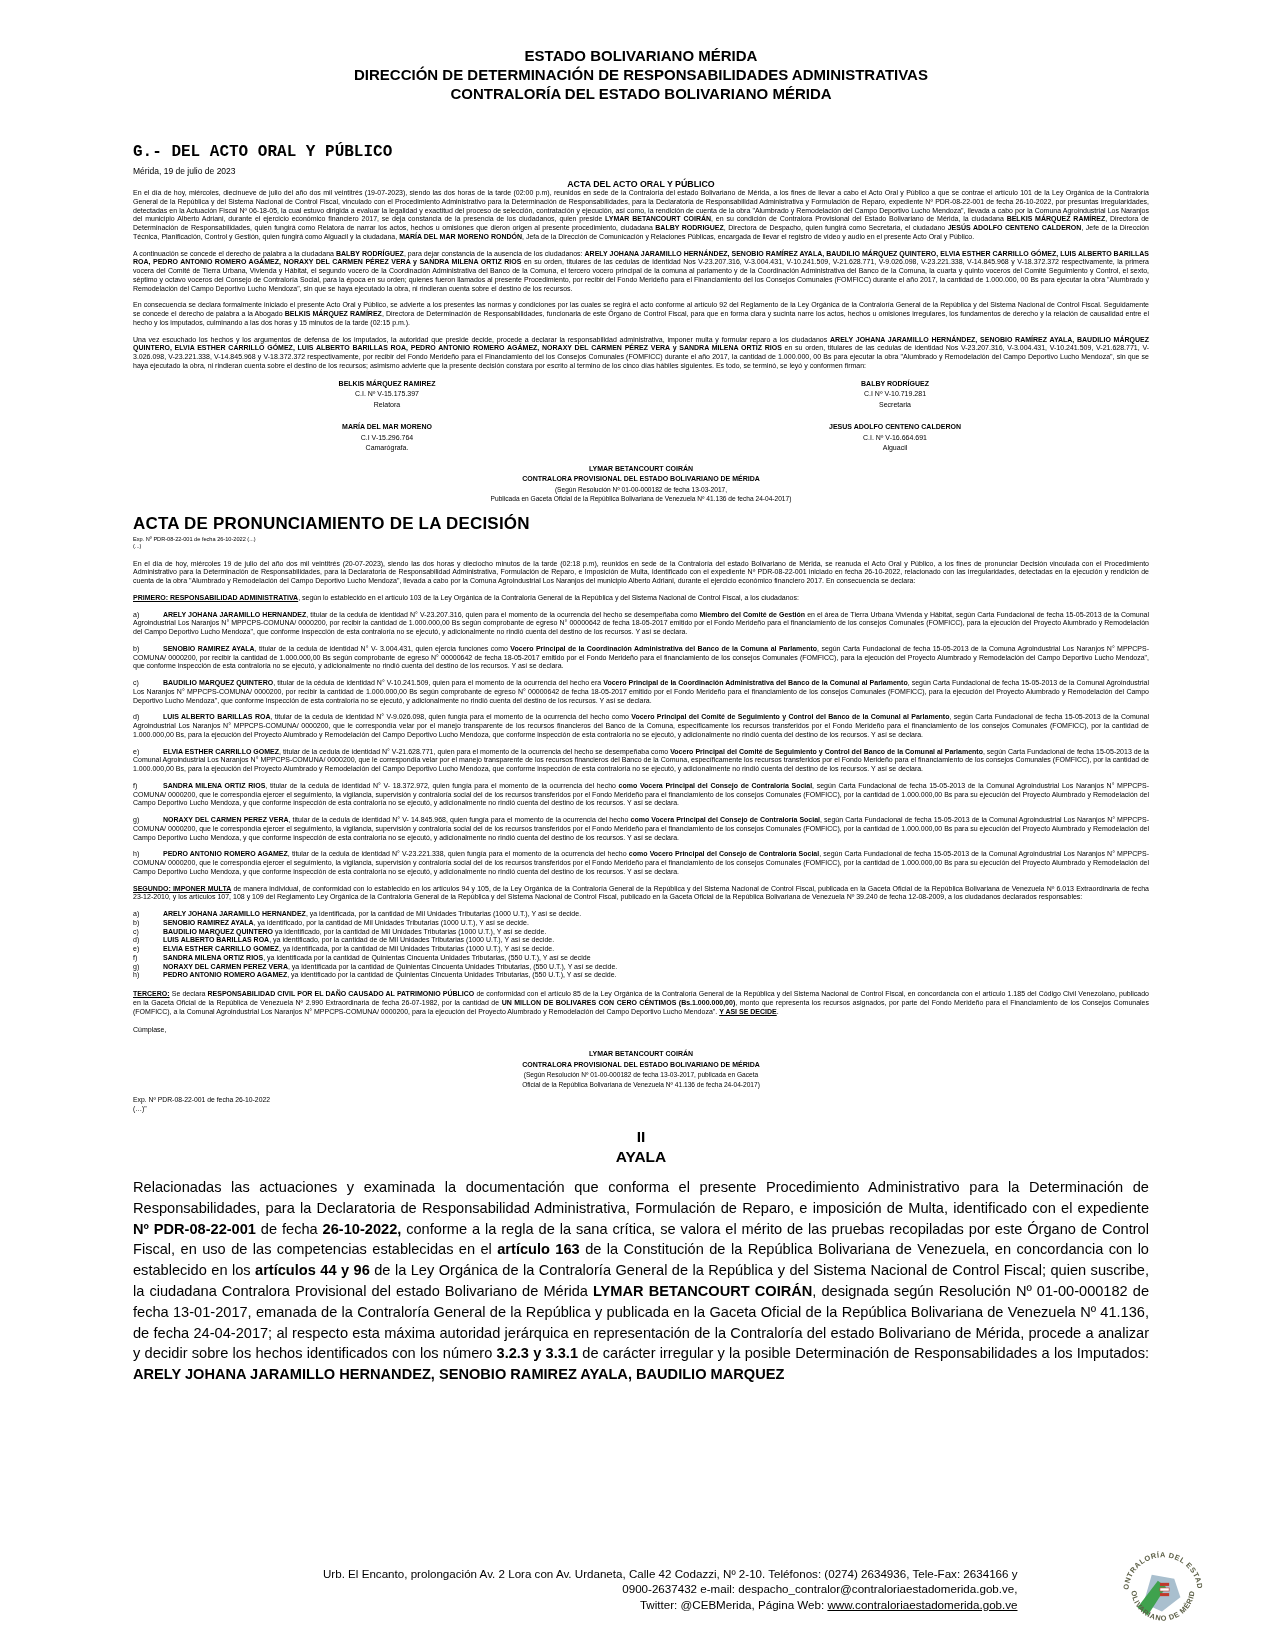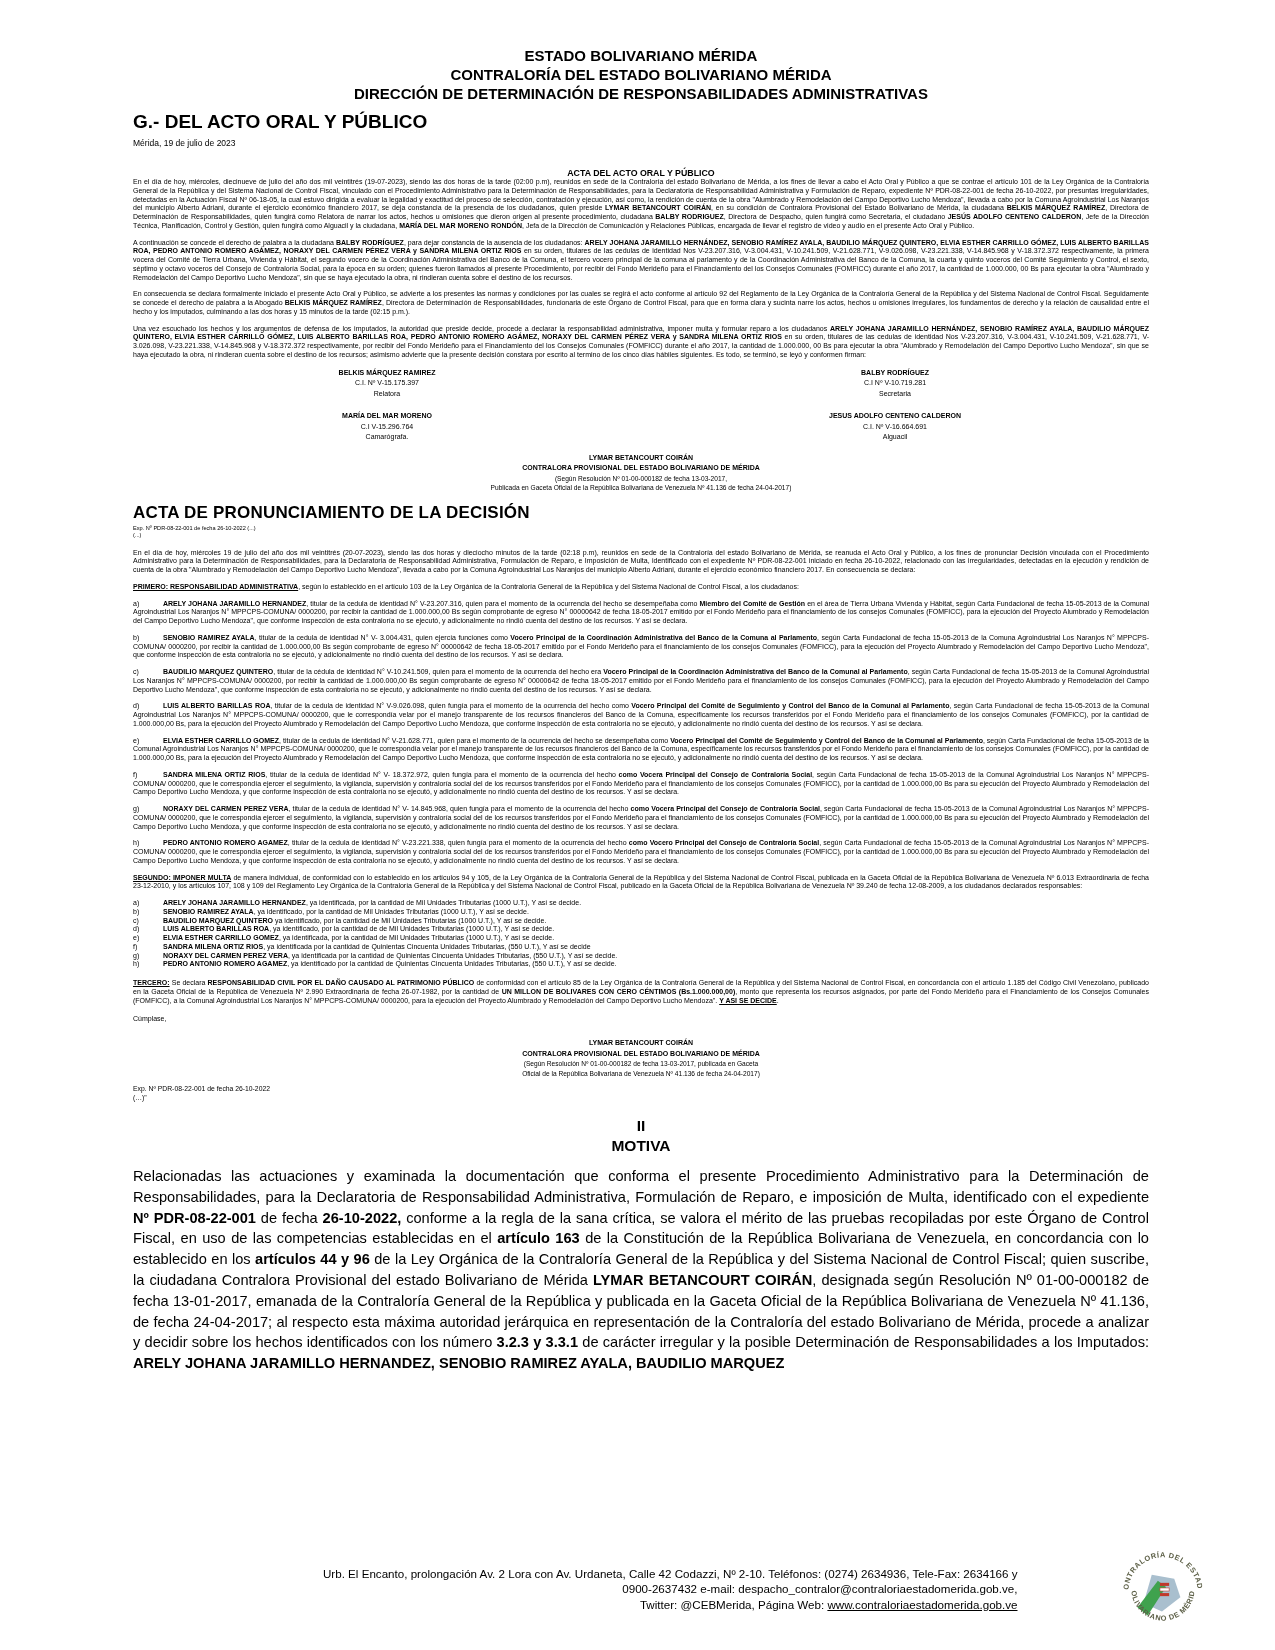--- a/index.html
+++ b/index.html
@@ -1,21 +1,21 @@
 <!DOCTYPE html>
 <html><head>
 <meta charset="utf-8">
 <style>
   html,body{margin:0;padding:0;background:#fff;}
   body{width:1275px;height:1650px;position:relative;font-family:"Liberation Sans",sans-serif;color:#000;overflow:hidden;}
   .page{position:absolute;inset:0;padding:46px 126px 0 133px;box-sizing:border-box;}
   .hdr{text-align:center;font-weight:bold;font-size:15px;line-height:19px;}
-  .gtitle{font-weight:bold;font-size:19px;margin-top:8px;}
+  .gtitle{font-weight:bold;font-size:16px;margin-top:40px;font-family:Liberation Mono, monospace;}
   .date{font-size:8.5px;margin-top:5px;}
-  .acta-sub{text-align:center;font-weight:bold;font-size:8.8px;margin-top:20px;}
+  .acta-sub{text-align:center;font-weight:bold;font-size:8.8px;margin-top:3px;}
   .t{font-size:7px;line-height:1.25;text-align:justify;margin:0 0 8px 0;}
   .t .b,.b{font-weight:bold;}
   .t .u,.u{text-decoration:underline;margin-top:20px;}
   .ltr{display:inline-block;width:30px;}
   .mrow{margin-bottom:0;}
   .sigs{display:flex;margin-top:8px;margin-bottom:10px;}
   .sigcol{width:50%;display:flex;flex-direction:column;gap:12px;}
   .sig{text-align:center;font-size:7px;line-height:10.5px;}
   .sig .sname{font-weight:bold;}
   .csig{text-align:center;font-size:7px;line-height:10.5px;margin:10px 0 6px 0;}
@@ -32,22 +32,22 @@
   .footer{position:absolute;left:50%;transform:translateX(-50%);bottom:38px;width:760px;text-align:right;font-size:11.6px;line-height:15.5px;}
   .seal{position:absolute;right:66px;bottom:14px;width:92px;height:92px;}
 </style>
 </head>
 <body>
 
 <div class="page">
 
   <div class="hdr">
     <div>ESTADO BOLIVARIANO MÉRIDA</div>
+    <div>DIRECCIÓN DE DETERMINACIÓN DE RESPONSABILIDADES ADMINISTRATIVAS</div>
     <div>CONTRALORÍA DEL ESTADO BOLIVARIANO MÉRIDA</div>
-    <div>DIRECCIÓN DE DETERMINACIÓN DE RESPONSABILIDADES ADMINISTRATIVAS</div>
   </div>
 
   <div class="gtitle">G.- DEL ACTO ORAL Y PÚBLICO</div>
   <div class="date">Mérida, 19 de julio de 2023</div>
   <div class="acta-sub">ACTA DEL ACTO ORAL Y PÚBLICO</div>
 
   <p class="t"><span>En el día de hoy, miércoles, diecinueve de julio del año dos mil veintitrés (19-07-2023), siendo las dos horas de la tarde (02:00 p.m), reunidos en sede de la Contraloría del estado Bolivariano de Mérida, a los fines de llevar a cabo el Acto Oral y Público a que se contrae el artículo 101 de la Ley Orgánica de la Contraloría General de la República y del Sistema Nacional de Control Fiscal, vinculado con el Procedimiento Administrativo para la Determinación de Responsabilidades, para la Declaratoria de Responsabilidad Administrativa y Formulación de Reparo, expediente Nº PDR-08-22-001 de fecha 26-10-2022, por presuntas irregularidades, detectadas en la Actuación Fiscal Nº 06-18-05, la cual estuvo dirigida a evaluar la legalidad y exactitud del proceso de selección, contratación y ejecución, así como, la rendición de cuenta de la obra "Alumbrado y Remodelación del Campo Deportivo Lucho Mendoza", llevada a cabo por la Comuna Agroindustrial Los Naranjos del municipio Alberto Adriani, durante el ejercicio económico financiero 2017, se deja constancia de la presencia de los ciudadanos, quien preside </span><span class="b">LYMAR BETANCOURT COIRÁN</span><span>, en su condición de Contralora Provisional del Estado Bolivariano de Mérida, la ciudadana </span><span class="b">BELKIS MÁRQUEZ RAMÍREZ</span><span>, Directora de Determinación de Responsabilidades, quien fungirá como Relatora de narrar los actos, hechos u omisiones que dieron origen al presente procedimiento, ciudadana </span><span class="b">BALBY RODRIGUEZ</span><span>, Directora de Despacho, quien fungirá como Secretaria, el ciudadano </span><span class="b">JESÚS ADOLFO CENTENO CALDERON</span><span>, Jefe de la Dirección Técnica, Planificación, Control y Gestión, quien fungirá como Alguacil y la ciudadana, </span><span class="b">MARÍA DEL MAR MORENO RONDÓN</span><span>, Jefa de la Dirección de Comunicación y Relaciones Públicas, encargada de llevar el registro de video y audio en el presente Acto Oral y Público.</span></p>
   <p class="t"><span>A continuación se concede el derecho de palabra a la ciudadana </span><span class="b">BALBY RODRÍGUEZ</span><span>, para dejar constancia de la ausencia de los ciudadanos: </span><span class="b">ARELY JOHANA JARAMILLO HERNÁNDEZ, SENOBIO RAMÍREZ AYALA, BAUDILIO MÁRQUEZ QUINTERO, ELVIA ESTHER CARRILLO GÓMEZ, LUIS ALBERTO BARILLAS ROA, PEDRO ANTONIO ROMERO AGÁMEZ, NORAXY DEL CARMEN PÉREZ VERA y SANDRA MILENA ORTIZ RIOS</span><span> en su orden, titulares de las cedulas de identidad Nos V-23.207.316, V-3.004.431, V-10.241.509, V-21.628.771, V-9.026.098, V-23.221.338, V-14.845.968 y V-18.372.372 respectivamente, la primera vocera del Comité de Tierra Urbana, Vivienda y Hábitat, el segundo vocero de la Coordinación Administrativa del Banco de la Comuna, el tercero vocero principal de la comuna al parlamento y de la Coordinación Administrativa del Banco de la Comuna, la cuarta y quinto voceros del Comité Seguimiento y Control, el sexto, séptimo y octavo voceros del Consejo de Contraloría Social, para la época en su orden; quienes fueron llamados al presente Procedimiento, por recibir del Fondo Merideño para el Financiamiento del los Consejos Comunales (FOMFICC) durante el año 2017, la cantidad de 1.000.000, 00 Bs para ejecutar la obra "Alumbrado y Remodelación del Campo Deportivo Lucho Mendoza", sin que se haya ejecutado la obra, ni rindieran cuenta sobre el destino de los recursos.</span></p>
   <p class="t"><span>En consecuencia se declara formalmente iniciado el presente Acto Oral y Público, se advierte a los presentes las normas y condiciones por las cuales se regirá el acto conforme al artículo 92 del Reglamento de la Ley Orgánica de la Contraloría General de la República y del Sistema Nacional de Control Fiscal. Seguidamente se concede el derecho de palabra a la Abogado </span><span class="b">BELKIS MÁRQUEZ RAMÍREZ</span><span>, Directora de Determinación de Responsabilidades, funcionaria de este Órgano de Control Fiscal, para que en forma clara y sucinta narre los actos, hechos u omisiones irregulares, los fundamentos de derecho y la relación de causalidad entre el hecho y los imputados, culminando a las dos horas y 15 minutos de la tarde (02:15 p.m.).</span></p>
   <p class="t"><span>Una vez escuchado los hechos y los argumentos de defensa de los imputados, la autoridad que preside decide, procede a declarar la responsabilidad administrativa, imponer multa y formular reparo a los ciudadanos </span><span class="b">ARELY JOHANA JARAMILLO HERNÁNDEZ, SENOBIO RAMÍREZ AYALA, BAUDILIO MÁRQUEZ QUINTERO, ELVIA ESTHER CARRILLO GÓMEZ, LUIS ALBERTO BARILLAS ROA, PEDRO ANTONIO ROMERO AGÁMEZ, NORAXY DEL CARMEN PÉREZ VERA y SANDRA MILENA ORTIZ RIOS</span><span> en su orden, titulares de las cedulas de identidad Nos V-23.207.316, V-3.004.431, V-10.241.509, V-21.628.771, V-3.026.098, V-23.221.338, V-14.845.968 y V-18.372.372 respectivamente, por recibir del Fondo Merideño para el Financiamiento del los Consejos Comunales (FOMFICC) durante el año 2017, la cantidad de 1.000.000, 00 Bs para ejecutar la obra "Alumbrado y Remodelación del Campo Deportivo Lucho Mendoza", sin que se haya ejecutado la obra, ni rindieran cuenta sobre el destino de los recursos; asimismo advierte que la presente decisión constara por escrito al termino de los cinco días hábiles siguientes. Es todo, se terminó, se leyó y conformen firman:</span></p>
@@ -129,21 +129,21 @@
     <div class="snote">Oficial de la República Bolivariana de Venezuela Nº 41.136 de fecha 24-04-2017)</div>
   </div>
 
   <div class="expnote2">
     <div>Exp. Nº PDR-08-22-001 de fecha 26-10-2022</div>
     <div>(…)"</div>
   </div>
 
   <div class="motiva-wrap">
     <div class="motiva-head">II</div>
-    <div class="motiva-head">MOTIVA</div>
+    <div class="motiva-head">AYALA</div>
     <p class="motiva-text"><span>Relacionadas las actuaciones y examinada la documentación que conforma el presente Procedimiento Administrativo para la Determinación de Responsabilidades, para la Declaratoria de Responsabilidad Administrativa, Formulación de Reparo, e imposición de Multa,  identificado con el expediente </span><span class="b">Nº PDR-08-22-001</span><span> de fecha </span><span class="b">26-10-2022,</span><span> conforme a la regla de la sana crítica, se valora el mérito de las pruebas recopiladas por este Órgano de Control Fiscal, en uso de las competencias establecidas en el </span><span class="b">artículo 163</span><span> de la Constitución de la República Bolivariana de Venezuela, en concordancia con lo establecido en los </span><span class="b">artículos 44 y 96</span><span> de la Ley Orgánica de la Contraloría General de la República y del Sistema Nacional de Control Fiscal; quien suscribe, la ciudadana Contralora Provisional del estado Bolivariano de Mérida </span><span class="b">LYMAR BETANCOURT COIRÁN</span><span>, designada según Resolución Nº 01-00-000182 de fecha 13-01-2017, emanada de la Contraloría General de la República y publicada en la Gaceta Oficial de la República Bolivariana de Venezuela Nº 41.136, de fecha 24-04-2017; al respecto esta máxima autoridad jerárquica en representación de la Contraloría del estado Bolivariano de Mérida, procede a analizar y decidir sobre los hechos identificados con los número </span><span class="b">3.2.3 y 3.3.1</span><span> de carácter irregular y la posible Determinación de Responsabilidades a los Imputados: </span><span class="b">ARELY JOHANA JARAMILLO HERNANDEZ, SENOBIO RAMIREZ AYALA, BAUDILIO MARQUEZ</span></p>
   </div>
 
   <div class="footer">
     <div>Urb. El Encanto, prolongación Av. 2 Lora con Av. Urdaneta, Calle 42 Codazzi, Nº 2-10. Teléfonos: (0274) 2634936, Tele-Fax: 2634166 y</div>
     <div>0900-2637432 e-mail: despacho_contralor@contraloriaestadomerida.gob.ve,</div>
     <div><span>Twitter: @CEBMerida, Página Web: </span><span class="u">www.contraloriaestadomerida.gob.ve</span></div>
   </div>
 
   <svg class="seal" viewBox="0 0 90 90" aria-hidden="true">

